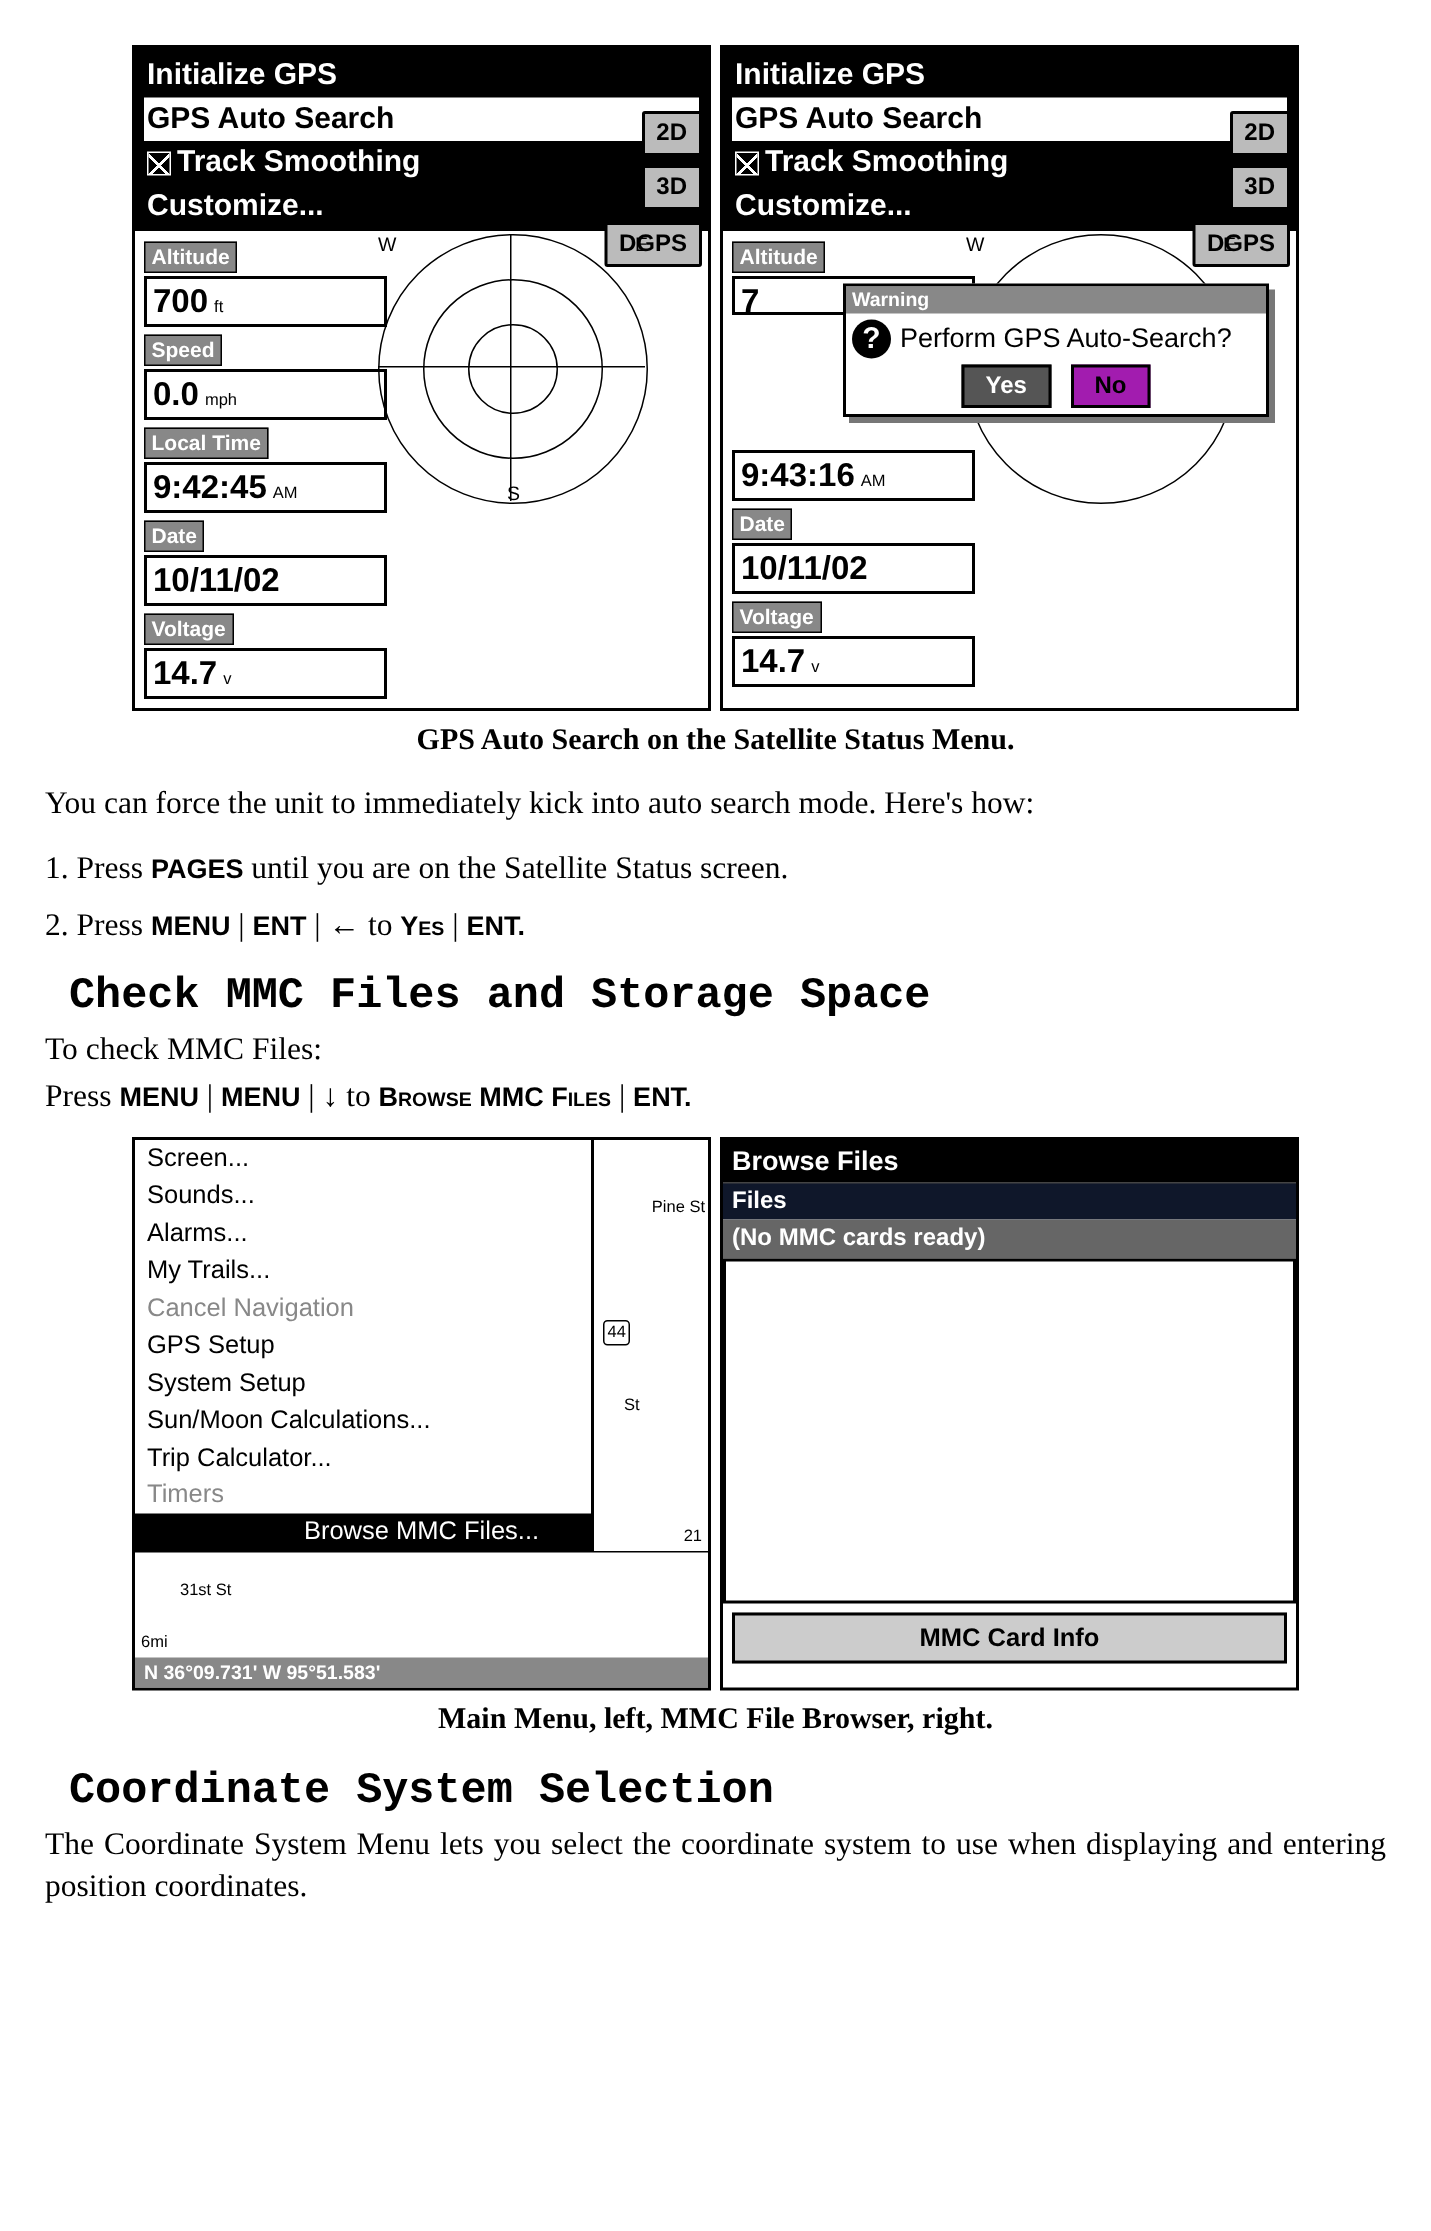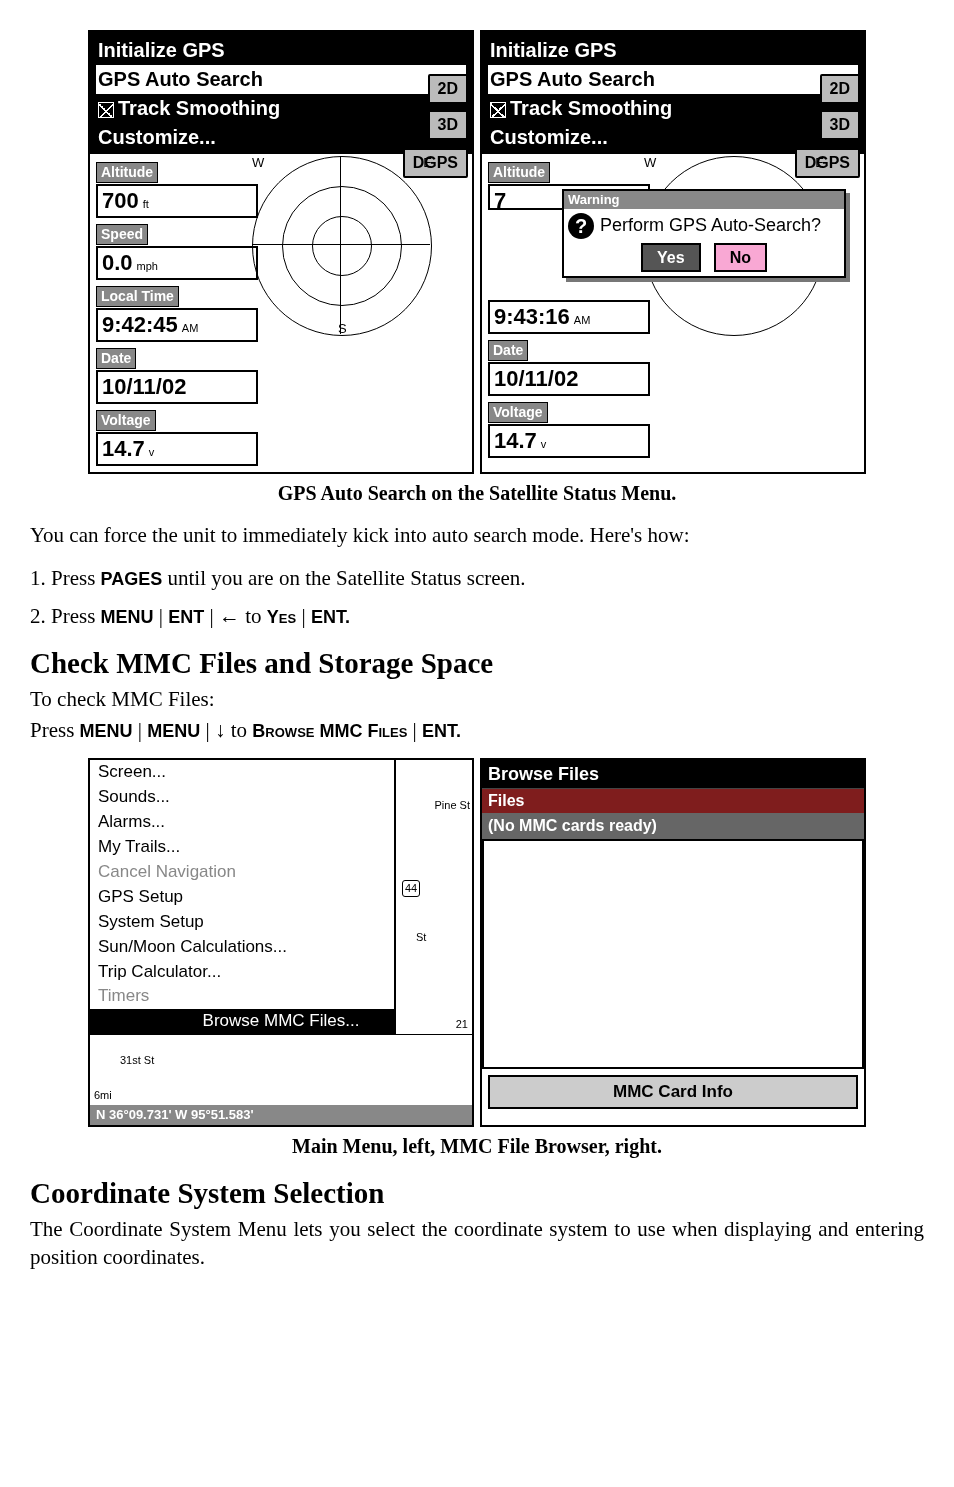--- a/index.html
+++ b/index.html
@@ -11,39 +11,39 @@
   .menu-item.chk::before { content:""; display:inline-block; width:14px;height:14px;border:1px solid #fff; margin-right:4px; vertical-align:middle; background:linear-gradient(45deg,transparent 40%,#fff 40%,#fff 50%,transparent 50%),linear-gradient(-45deg,transparent 40%,#fff 40%,#fff 50%,transparent 50%); }
   .edge-btn { position:absolute; right:4px; background:#bbb; border:2px solid #000; font-weight:bold; font-size:16px; padding:2px 8px; border-radius:2px; }
   .data-area { position:relative; padding:2px 6px 6px 6px; }
   .lbl { background:#888; color:#fff; font-size:14px; font-weight:bold; padding:0 4px; display:inline-block; border:1px solid #000; }
   .valbox { border:2px solid #000; background:#fff; font-weight:bold; font-size:22px; padding:0 4px; width:150px; }
   .valbox .unit { font-size:11px; font-weight:normal; margin-left:4px; }
   .sky { position:absolute; right:40px; top:2px; width:180px; height:180px; }
   .sky .circ { position:absolute; border:1px solid #000; border-radius:50%; }
   .dialog { position:absolute; left:80px; top:35px; right:18px; background:#fff; border:2px solid #000; box-shadow:4px 4px 0 #777; padding:4px; font-size:18px; }
   .dlgtitle { background:#888; color:#fff; font-size:13px; font-weight:bold; padding:0 4px; margin:-4px -4px 4px -4px; }
-  .dlgbtn { display:inline-block; border:2px solid #000; background:#f9a8d4; font-weight:bold; font-size:16px; padding:2px 14px; margin:4px 4px 0 4px; }
+  .dlgbtn { display:inline-block; border:2px solid #000; background:#a21caf; font-weight:bold; font-size:16px; padding:2px 14px; margin:4px 4px 0 4px; }
   .dlgbtn.sel { background:#555; color:#fff; }
   .qicon { display:inline-block; width:26px;height:26px;border-radius:50%; background:#000; color:#fff; font-weight:bold; font-size:20px; text-align:center; line-height:26px; margin-right:6px; vertical-align:middle;}
   .caption { text-align:center; font-weight:bold; font-family:"Georgia",serif; font-size:20px; margin:6px 0 14px 0; }
   .body-para { margin:0 0 14px 0; text-align:left; }
   .step { margin:0 0 10px 0; }
   .kbd { font-family:Arial,sans-serif; font-weight:bold; font-size:18px; }
   .sc { font-variant:small-caps; }
-  h2.section { font-family:Liberation Serif, serif; font-size:29px; font-weight:bold; margin:14px 0 2px 0; }
+  h2.section { font-family:Liberation Mono, monospace; font-size:29px; font-weight:bold; margin:14px 0 2px 16px; }
   .menu-list { background:#fff; border:2px solid #000; width:382px; position:relative; font-family:Arial,sans-serif; }
   .ml-item { font-size:17px; padding:1px 8px; font-weight:normal; position:relative;}
   .ml-item.arrow::after { content:"▸"; position:absolute; right:8px; }
   .ml-item.hl { background:#000; color:#fff;text-align:center; }
   .ml-item.dim { color:#888; }
   .mapstrip { height:70px; border-top:1px solid #000; position:relative; overflow:hidden; }
   .coordbar { background:#888; color:#fff; font-size:13px; padding:1px 6px; font-weight:bold;}
   .browse { border:2px solid #000; width:382px; font-family:Arial,sans-serif; position:relative; background:#fff; }
   .browse .titlebar { background:#000; color:#fff; font-weight:bold; font-size:18px; padding:2px 6px;}
-  .browse .subbar { background:#7f1d1d; color:#fff; font-weight:bold; font-size:16px; padding:1px 6px; border-top:1px solid #444;}
+  .browse .subbar { background:#0f172a; color:#fff; font-weight:bold; font-size:16px; padding:1px 6px; border-top:1px solid #444;}
   .browse .filesel { background:#666; color:#fff; font-weight:bold; font-size:16px; padding:2px 6px;}
   .browse .body { height:226px; border:2px solid #000; margin:0;}
   .browse .footbtn { border:2px solid #000; background:#ccc; font-weight:bold; font-size:17px; padding:4px; text-align:center; margin:6px;}
   .justify { text-align:justify; }
 </style>
 </head>
 <body>
 
 <div class="figrow">
 

